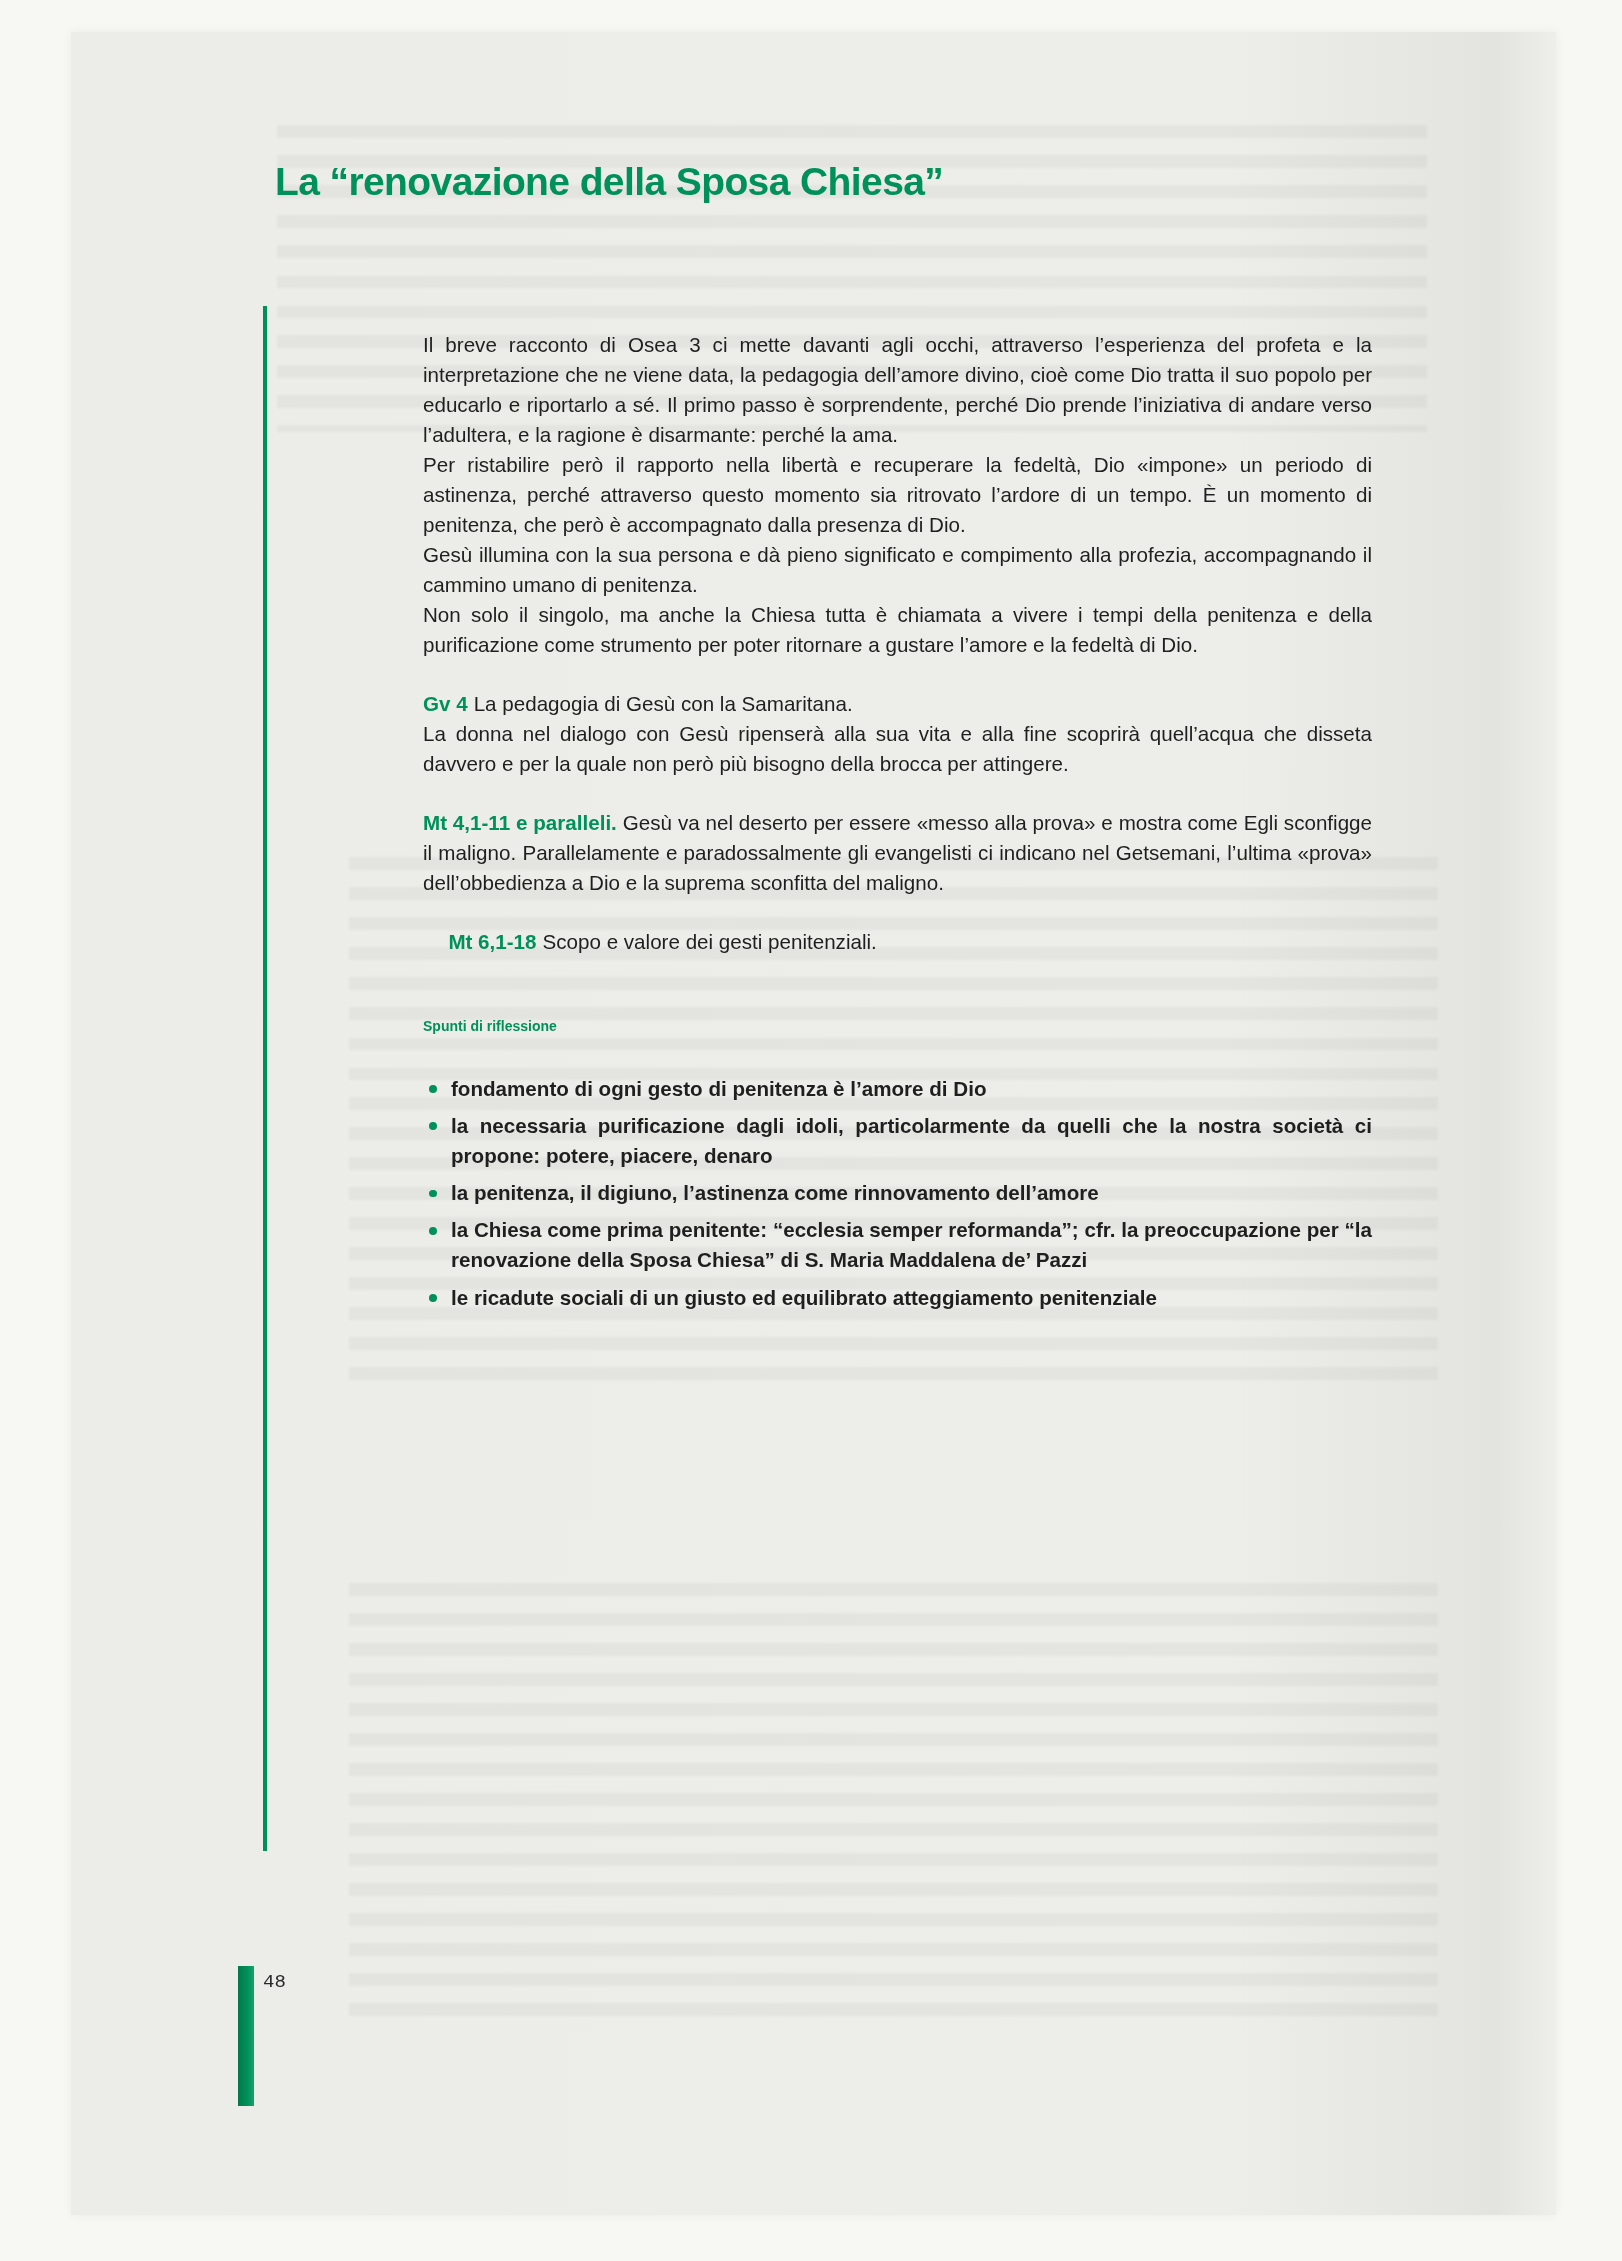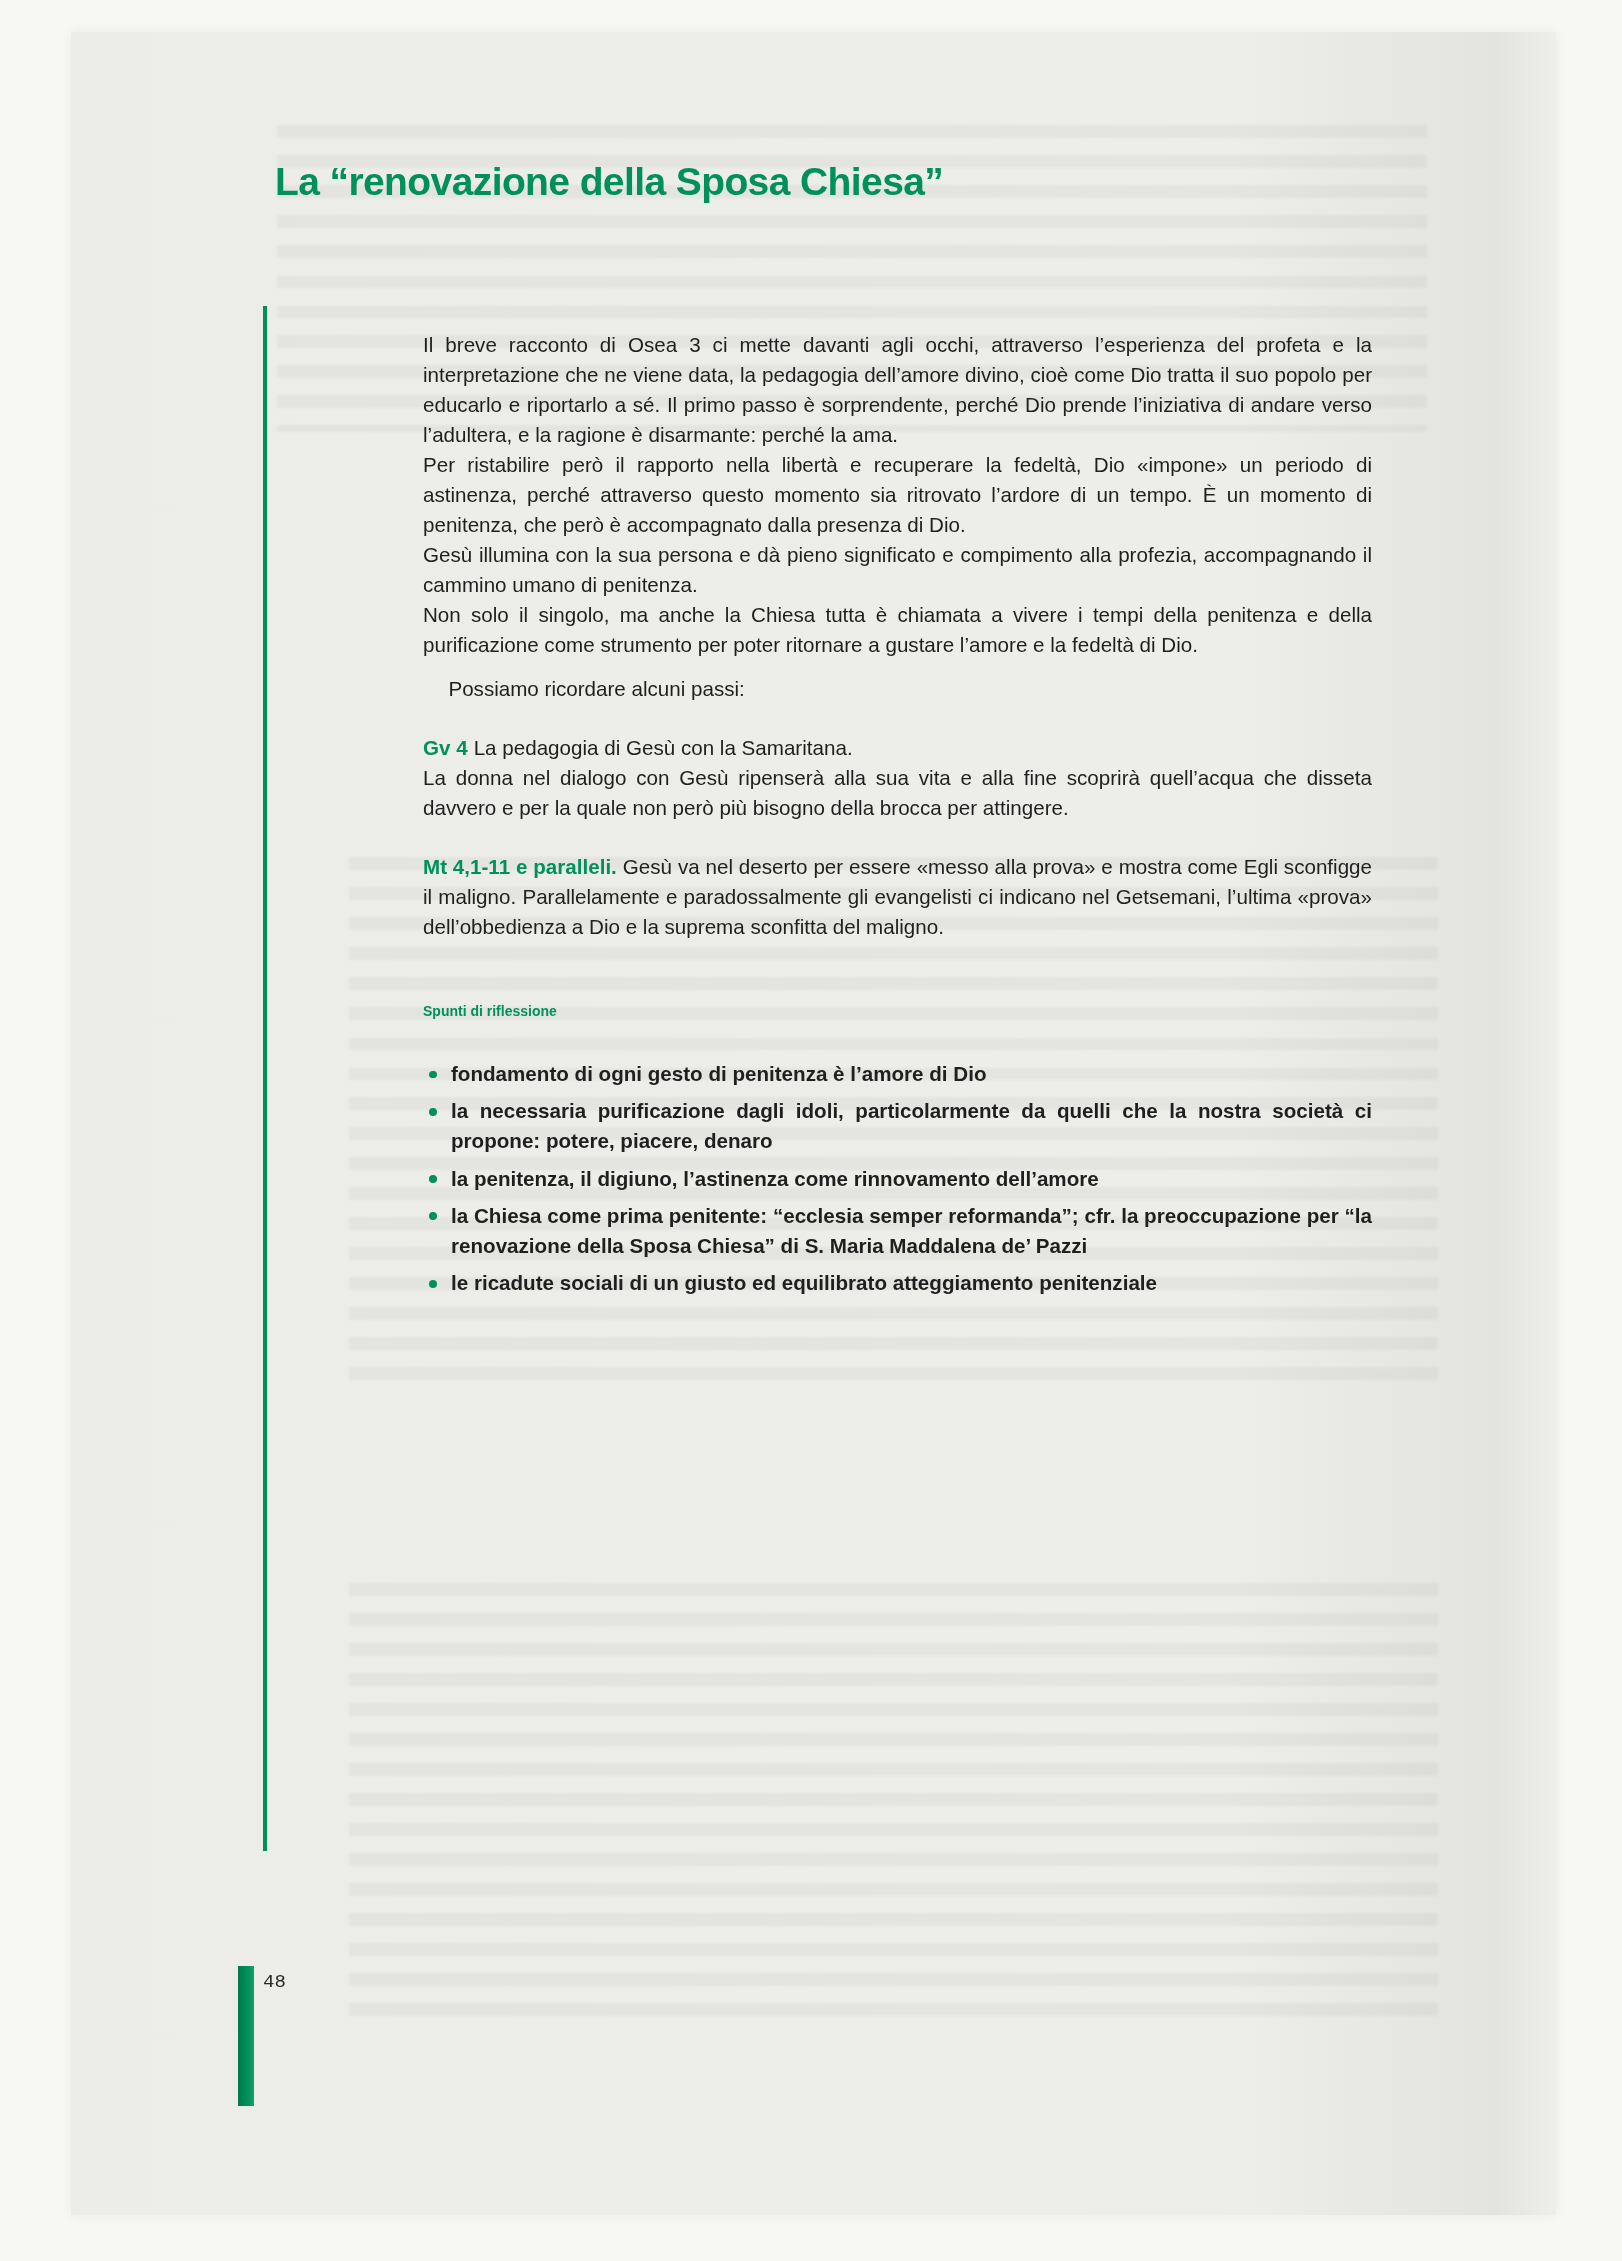--- a/index.html
+++ b/index.html
@@ -80,27 +80,27 @@
 
   <div class="green-rule"></div>
 
   <div class="text-col">
 
     <p class="justify">Il breve racconto di Osea 3 ci mette davanti agli occhi, attraverso l’esperienza del profeta e la interpretazione che ne viene data, la pedagogia dell’amore divino, cioè come Dio tratta il suo popolo per educarlo e riportarlo a sé. Il primo passo è sorprendente, perché Dio prende l’iniziativa di andare verso l’adultera, e la ragione è disarmante: perché la ama.</p>
     <p class="justify">Per ristabilire però il rapporto nella libertà e recuperare la fedeltà, Dio «impone» un periodo di astinenza, perché attraverso questo momento sia ritrovato l’ardore di un tempo. È un momento di penitenza, che però è accompagnato dalla presenza di Dio.</p>
     <p class="justify">Gesù illumina con la sua persona e dà pieno significato e compimento alla profezia, accompagnando il cammino umano di penitenza.</p>
     <p class="justify">Non solo il singolo, ma anche la Chiesa tutta è chiamata a vivere i tempi della penitenza e della purificazione come strumento per poter ritornare a gustare l’amore e la fedeltà di Dio.</p>
 
-    <p class="indent gap-s">Possiamo ricordare alcuni passi:</p>
 
     <p class="gap-m"><span class="ref">Gv 4</span><span>La pedagogia di Gesù con la Samaritana.</span></p>
     <p class="justify">La donna nel dialogo con Gesù ripenserà alla sua vita e alla fine scoprirà quell’acqua che disseta davvero e per la quale non però più bisogno della brocca per attingere.</p>
 
     <p class="justify gap-m"><span class="ref">Mt 4,1-11 e paralleli.</span><span>Gesù va nel deserto per essere «messo alla prova» e mostra come Egli sconfigge il maligno. Parallelamente e paradossalmente gli evangelisti ci indicano nel Getsemani, l’ultima «prova» dell’obbedienza a Dio e la suprema sconfitta del maligno.</span></p>
 
+    <p class="indent gap-m"><span class="ref">Mt 6,1-18</span><span>Scopo e valore dei gesti penitenziali.</span></p>
 
     <h2 class="section-heading">Spunti di riflessione</h2>
 
     <ul class="bullets">
       <li>fondamento di ogni gesto di penitenza è l’amore di Dio</li>
       <li>la necessaria purificazione dagli idoli, particolarmente da quelli che la nostra società ci propone: potere, piacere, denaro</li>
       <li>la penitenza, il digiuno, l’astinenza come rinnovamento dell’amore</li>
       <li>la Chiesa come prima penitente: “ecclesia semper reformanda”; cfr. la preoccupazione per “la renovazione della Sposa Chiesa” di S. Maria Maddalena de’ Pazzi</li>
       <li>le ricadute sociali di un giusto ed equilibrato atteggiamento penitenziale</li>
     </ul>

